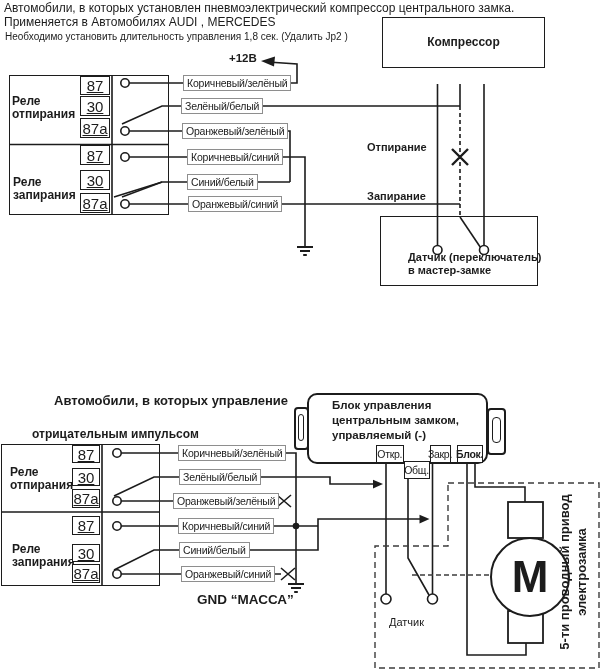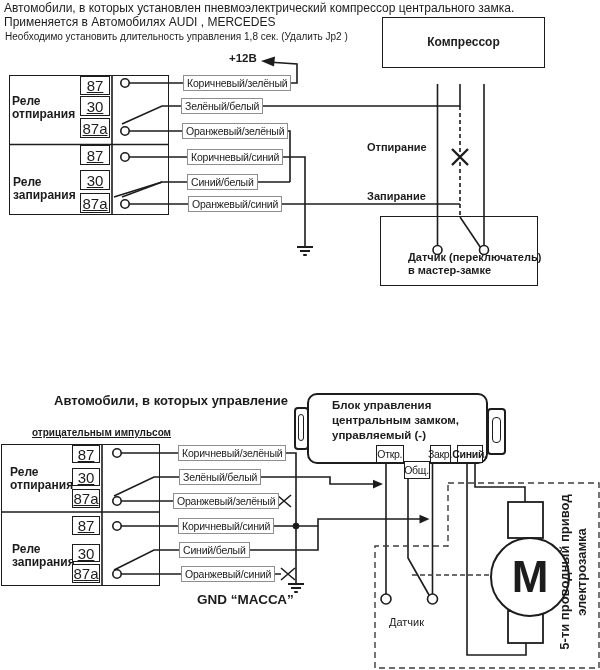--- a/index.html
+++ b/index.html
@@ -132,39 +132,39 @@
   <div class="wl" style="left:187px;top:174px;">Синий/белый</div>
   <div class="wl" style="left:188px;top:196px;">Оранжевый/синий</div>
 
   <div class="box" style="left:380px;top:216px;width:158px;height:70px;"></div>
   <div class="abs b t11" style="left:408px;top:251px;line-height:13px;">
     <div>Датчик (переключатель)</div>
     <div>в мастер-замке</div>
   </div>
 
   <div class="abs b" style="left:42px;top:393px;font-size:13px;margin-left:12px;">Автомобили, в которых управление</div>
-  <div class="abs b" style="left:32px;top:427px;font-size:10px;text-decoration:underline;">отрицательным импульсом</div>
+  <div class="abs b" style="left:32px;top:427px;font-size:12px;">отрицательным импульсом</div>
 
   <div class="abs" style="left:294px;top:407px;width:15px;height:43px;border:2px solid #1c1c1c;border-radius:4px;box-sizing:border-box;">
     <div class="abs" style="left:2px;top:5px;width:6px;height:27px;border:1.6px solid #1c1c1c;border-radius:3px;box-sizing:border-box;"></div>
   </div>
   <div class="abs" style="left:487px;top:408px;width:19px;height:47px;border:2px solid #1c1c1c;border-radius:4px;box-sizing:border-box;">
     <div class="abs" style="left:3px;top:7px;width:9px;height:26px;border:1.6px solid #1c1c1c;border-radius:4px;box-sizing:border-box;"></div>
   </div>
   <div class="abs" style="left:307px;top:393px;width:181px;height:71px;border:2px solid #1c1c1c;border-radius:10px;background:#fff;box-sizing:border-box;">
     <div class="abs b" style="left:23px;top:3px;font-size:11.5px;line-height:15px;white-space:nowrap;">
       <div>Блок управления</div>
       <div>центральным замком,</div>
       <div>управляемый (-)</div>
     </div>
   </div>
   <div class="upin" style="left:376px;top:445px;width:27.5px;height:18px;">Откр.</div>
   <div class="upin" style="left:403.5px;top:445px;width:26px;height:18px;margin-top:16px;">Общ.</div>
   <div class="upin" style="left:429.5px;top:445px;width:21px;height:18px;">Закр.</div>
-  <div class="upin b" style="left:456.5px;top:445px;width:26px;height:18px;">Синий.</div>
+  <div class="upin b" style="left:456.5px;top:445px;width:26px;height:18px;">Блок.</div>
 
   <div class="box" style="left:1px;top:444px;width:159px;height:142px;"></div>
   <div class="rname" style="left:10px;top:466px;">
     <div>Реле</div>
     <div>отпирания</div>
   </div>
   <div class="rname" style="left:12px;top:543px;">
     <div>Реле</div>
     <div>запирания</div>
   </div>

